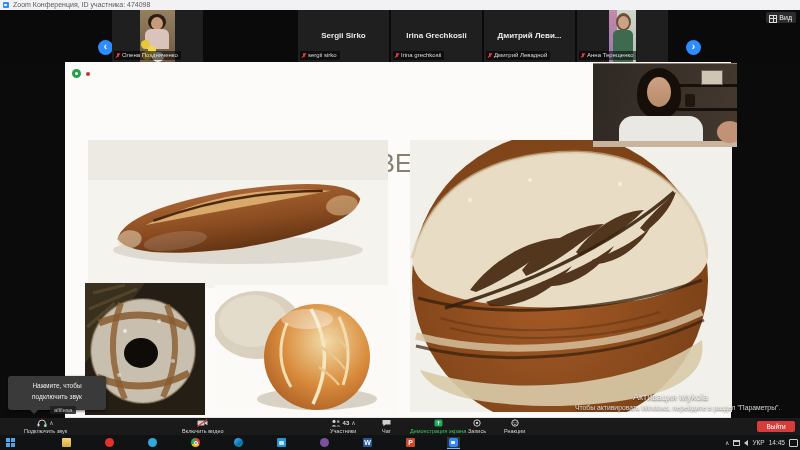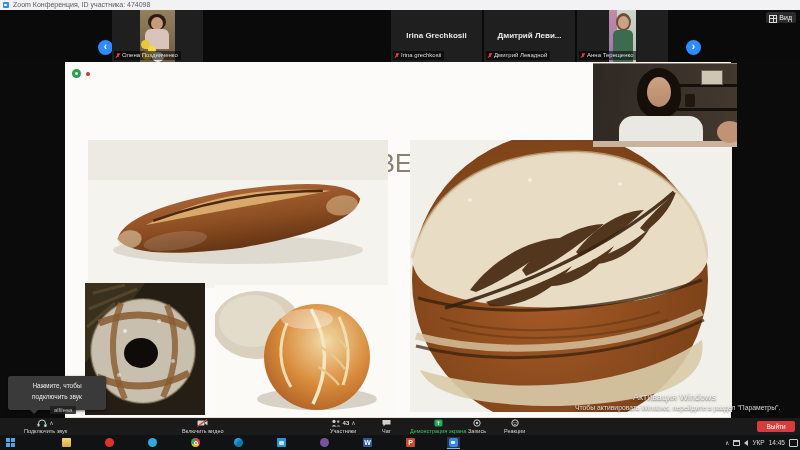--- a/index.html
+++ b/index.html
@@ -151,20 +151,27 @@
           <div class="fl3"></div>
           <div class="fl4"></div>
       </div>
       <div class="name-pill">
           <i class="mic-muted"></i>
         <span>Олена Поздняченко</span>
         </div>
     </div>
 
 
+    <div class="abs tile" style="left:298px;">
+      <div class="center-name">Sergii Sirko</div>
+      <div class="name-pill">
+          <i class="mic-muted"></i>
+        <span>sergii sirko</span>
+        </div>
+    </div>
 
     <div class="abs tile" style="left:391px;">
       <div class="center-name">Irina Grechkosii</div>
       <div class="name-pill">
           <i class="mic-muted"></i>
         <span>Irina grechkosii</span>
         </div>
     </div>
 
     <div class="abs tile" style="left:484px;">
@@ -311,21 +318,21 @@
     <div class="arm"></div>
   </div>
 
   <div class="abs" id="tooltip">
     <div>Нажмите, чтобы</div>
     <div>подключить звук</div>
   </div>
 
   <div class="abs" id="credit">allilesa</div>
 
-  <div class="abs wm" id="wm1">Активация Windows</div>
+  <div class="abs wm" id="wm1">Активация Mykola</div>
   <div class="abs wm" id="wm2">Чтобы активировать Windows, перейдите в раздел "Параметры".</div>
 
   <div class="abs" id="toolbar">
 
     <div class="tb-item" style="left:24px;">
       <div class="iconrow">
         <svg width="10" height="8" viewBox="0 0 10 8">
           <path d="M1.5,6 V4.5 A3.5,3.5 0 0 1 8.5,4.5 V6" stroke="#cfcfcf" fill="none" stroke-width="1"></path>
           <rect x="0.5" y="4.5" width="2" height="3" rx="0.8" fill="#cfcfcf"></rect>
           <rect x="7.5" y="4.5" width="2" height="3" rx="0.8" fill="#cfcfcf"></rect>

